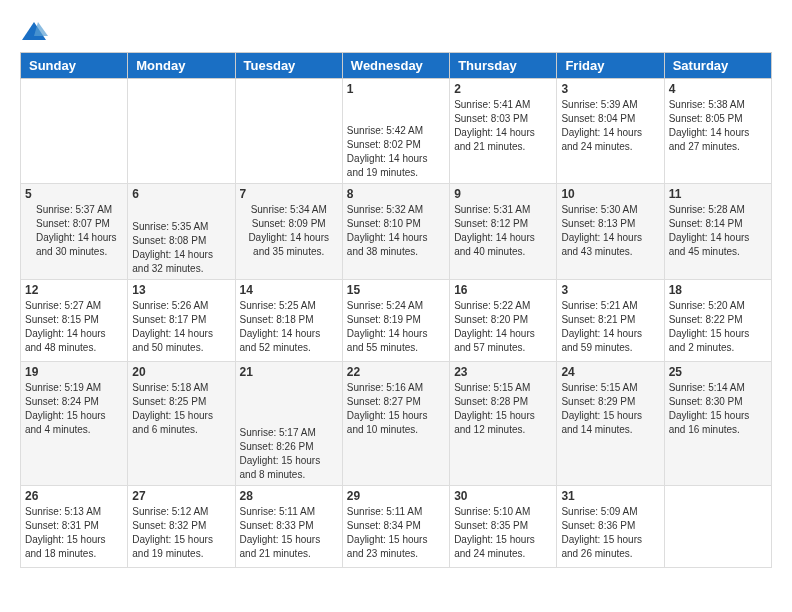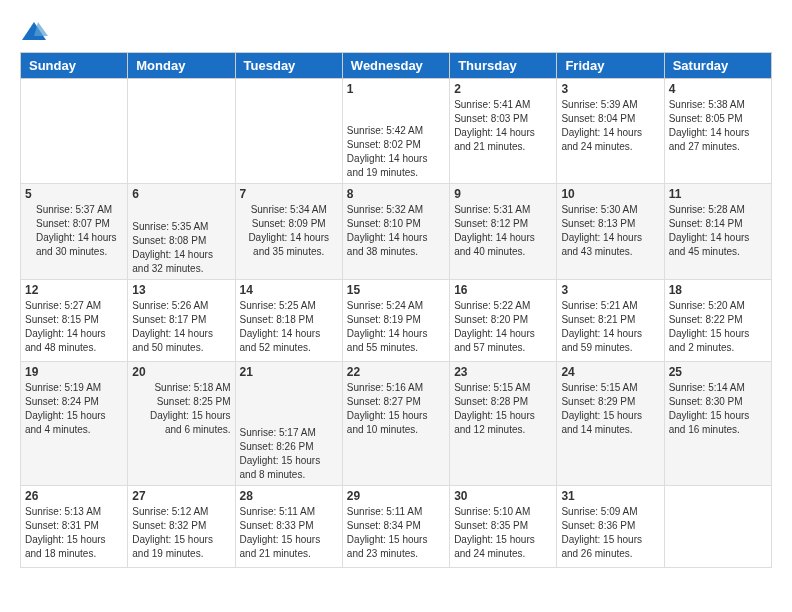--- a/index.html
+++ b/index.html
@@ -269,21 +269,21 @@
         <tr>
           <td>
             <span class="day-number">19</span>
             <div class="day-info" style="white-space: pre-line;">Sunrise: 5:19 AM
 Sunset: 8:24 PM
 Daylight: 15 hours
 and 4 minutes.</div>
           </td>
           <td>
             <span class="day-number">20</span>
-            <div class="day-info" style="white-space: pre-line; text-align: right;">Sunrise: 5:18 AM
+            <div class="day-info" style="white-space: pre-line;">Sunrise: 5:18 AM
 Sunset: 8:25 PM
 Daylight: 15 hours
 and 6 minutes.</div>
           </td>
           <td>
             <span class="day-number">21</span>
             <div class="day-info" style="white-space: pre-line; margin-top: 47px;">Sunrise: 5:17 AM
 Sunset: 8:26 PM
 Daylight: 15 hours
 and 8 minutes.</div>

